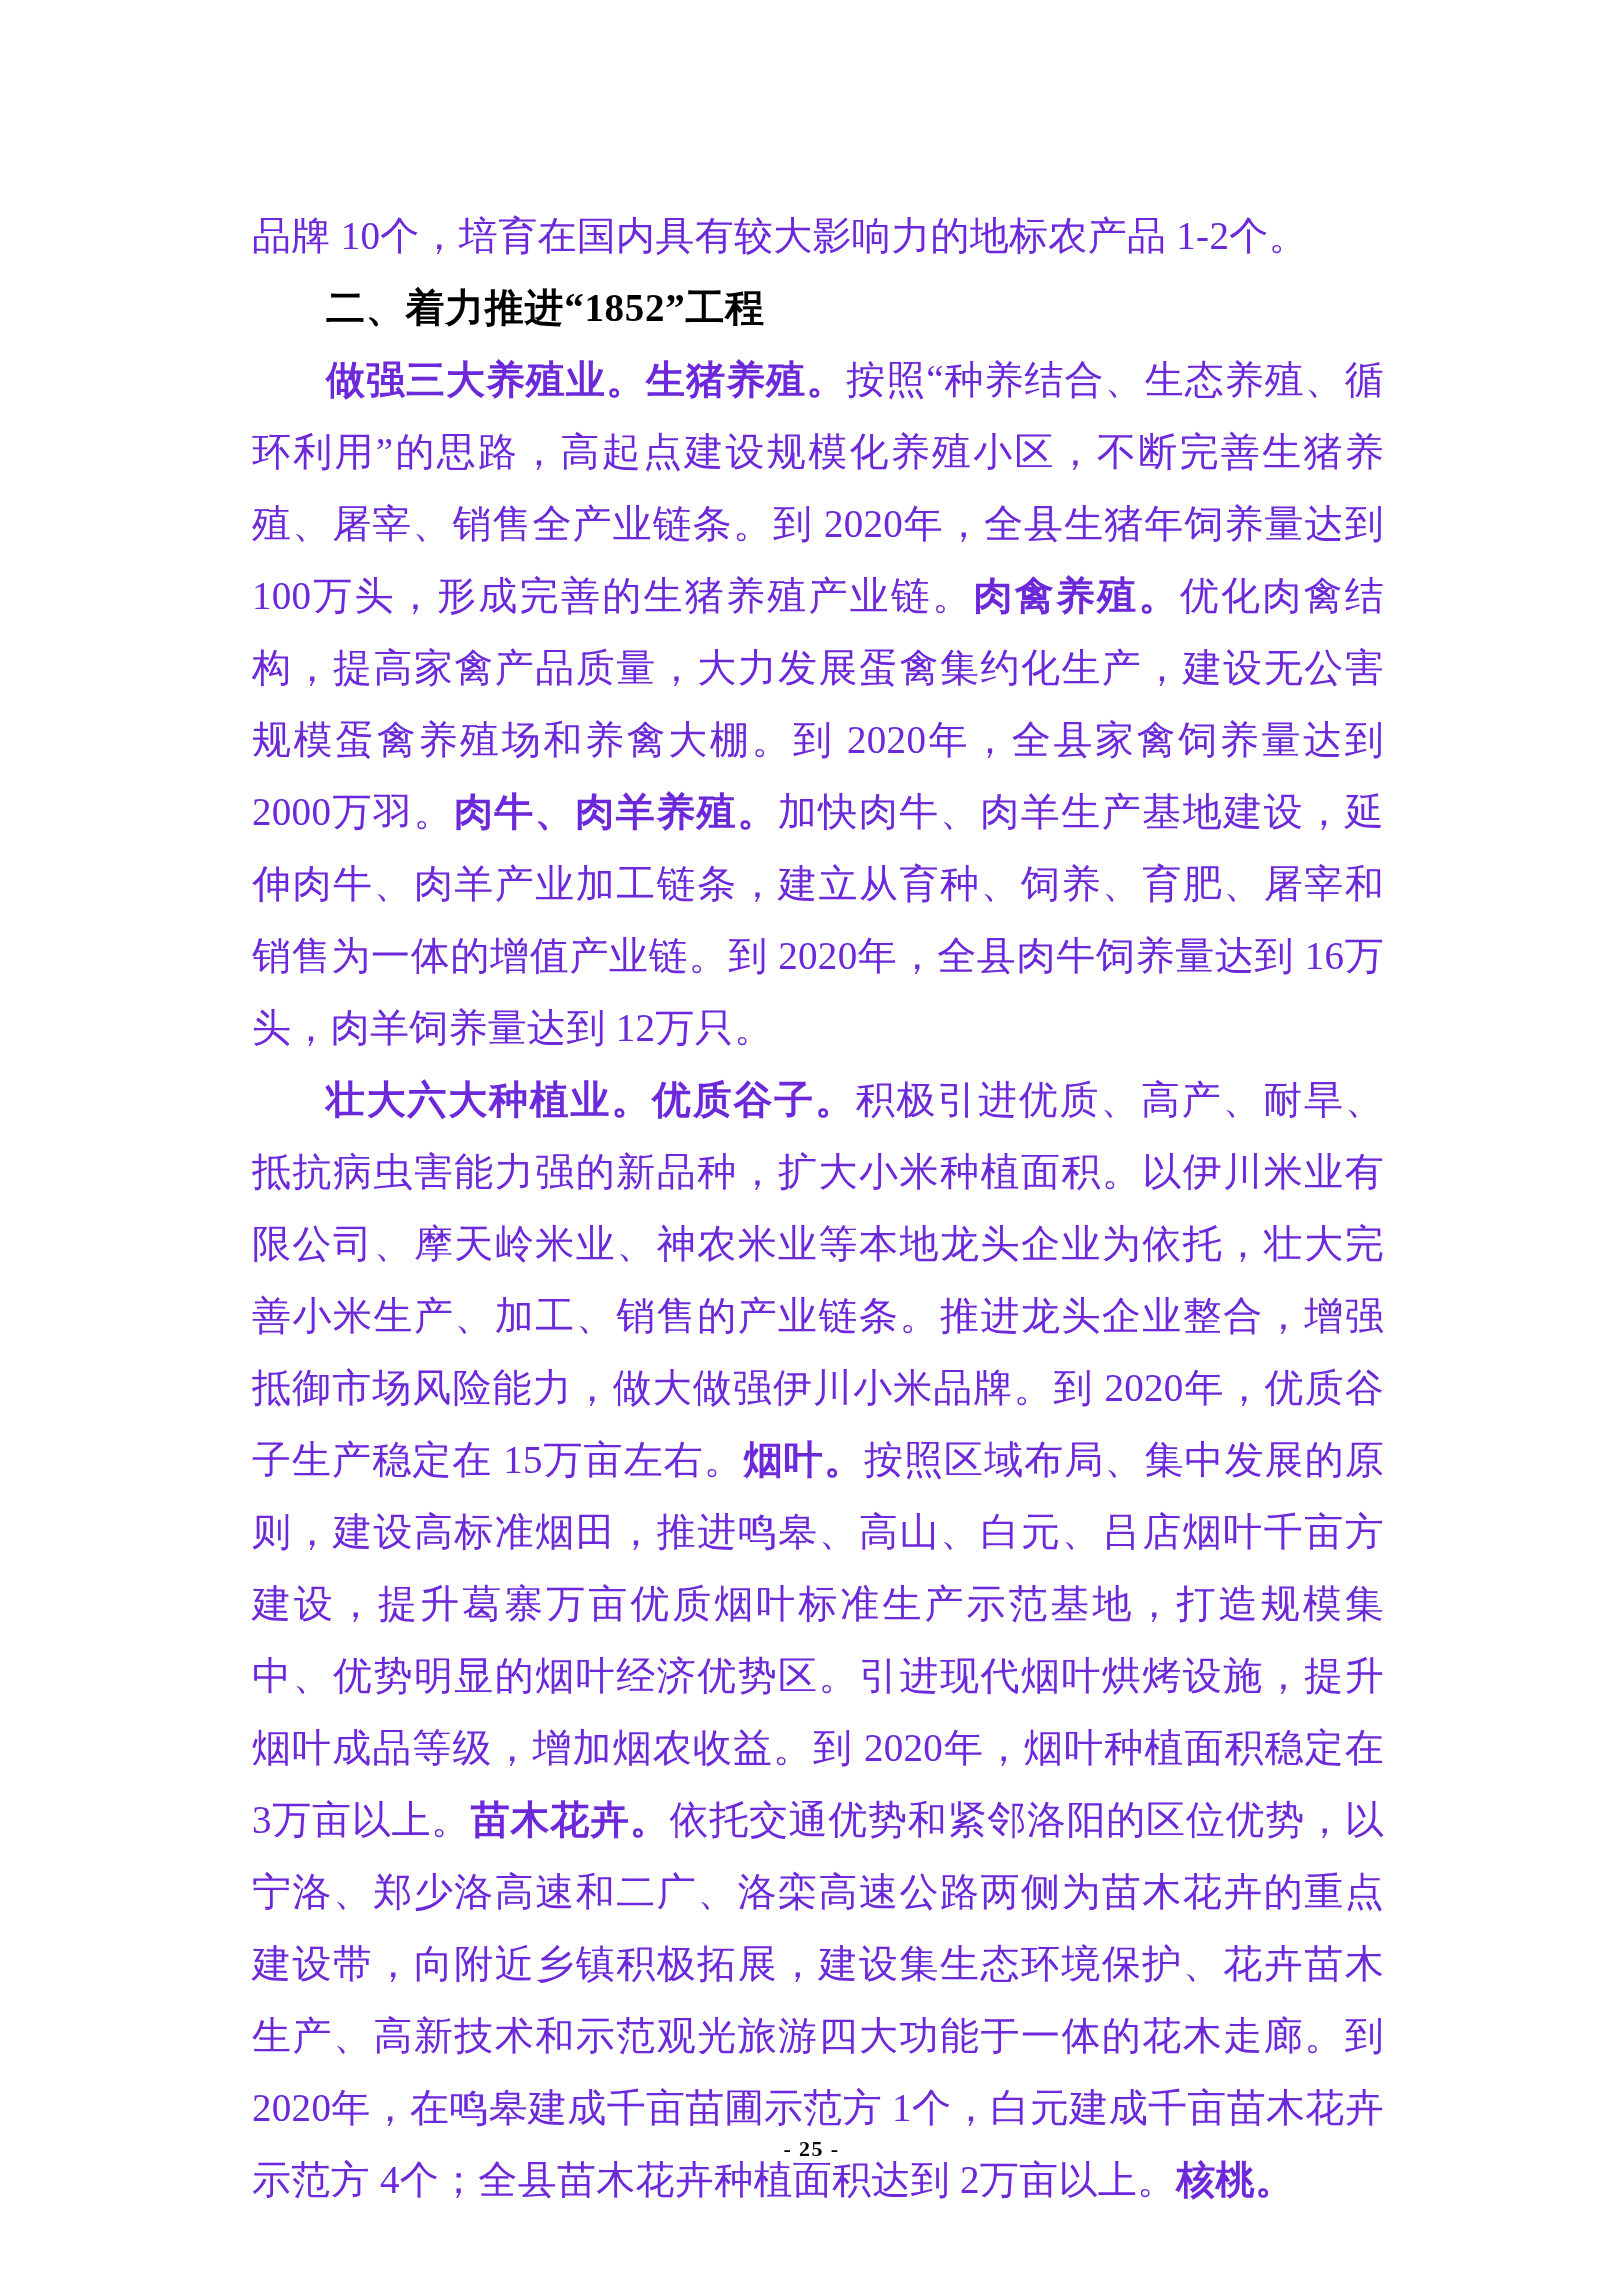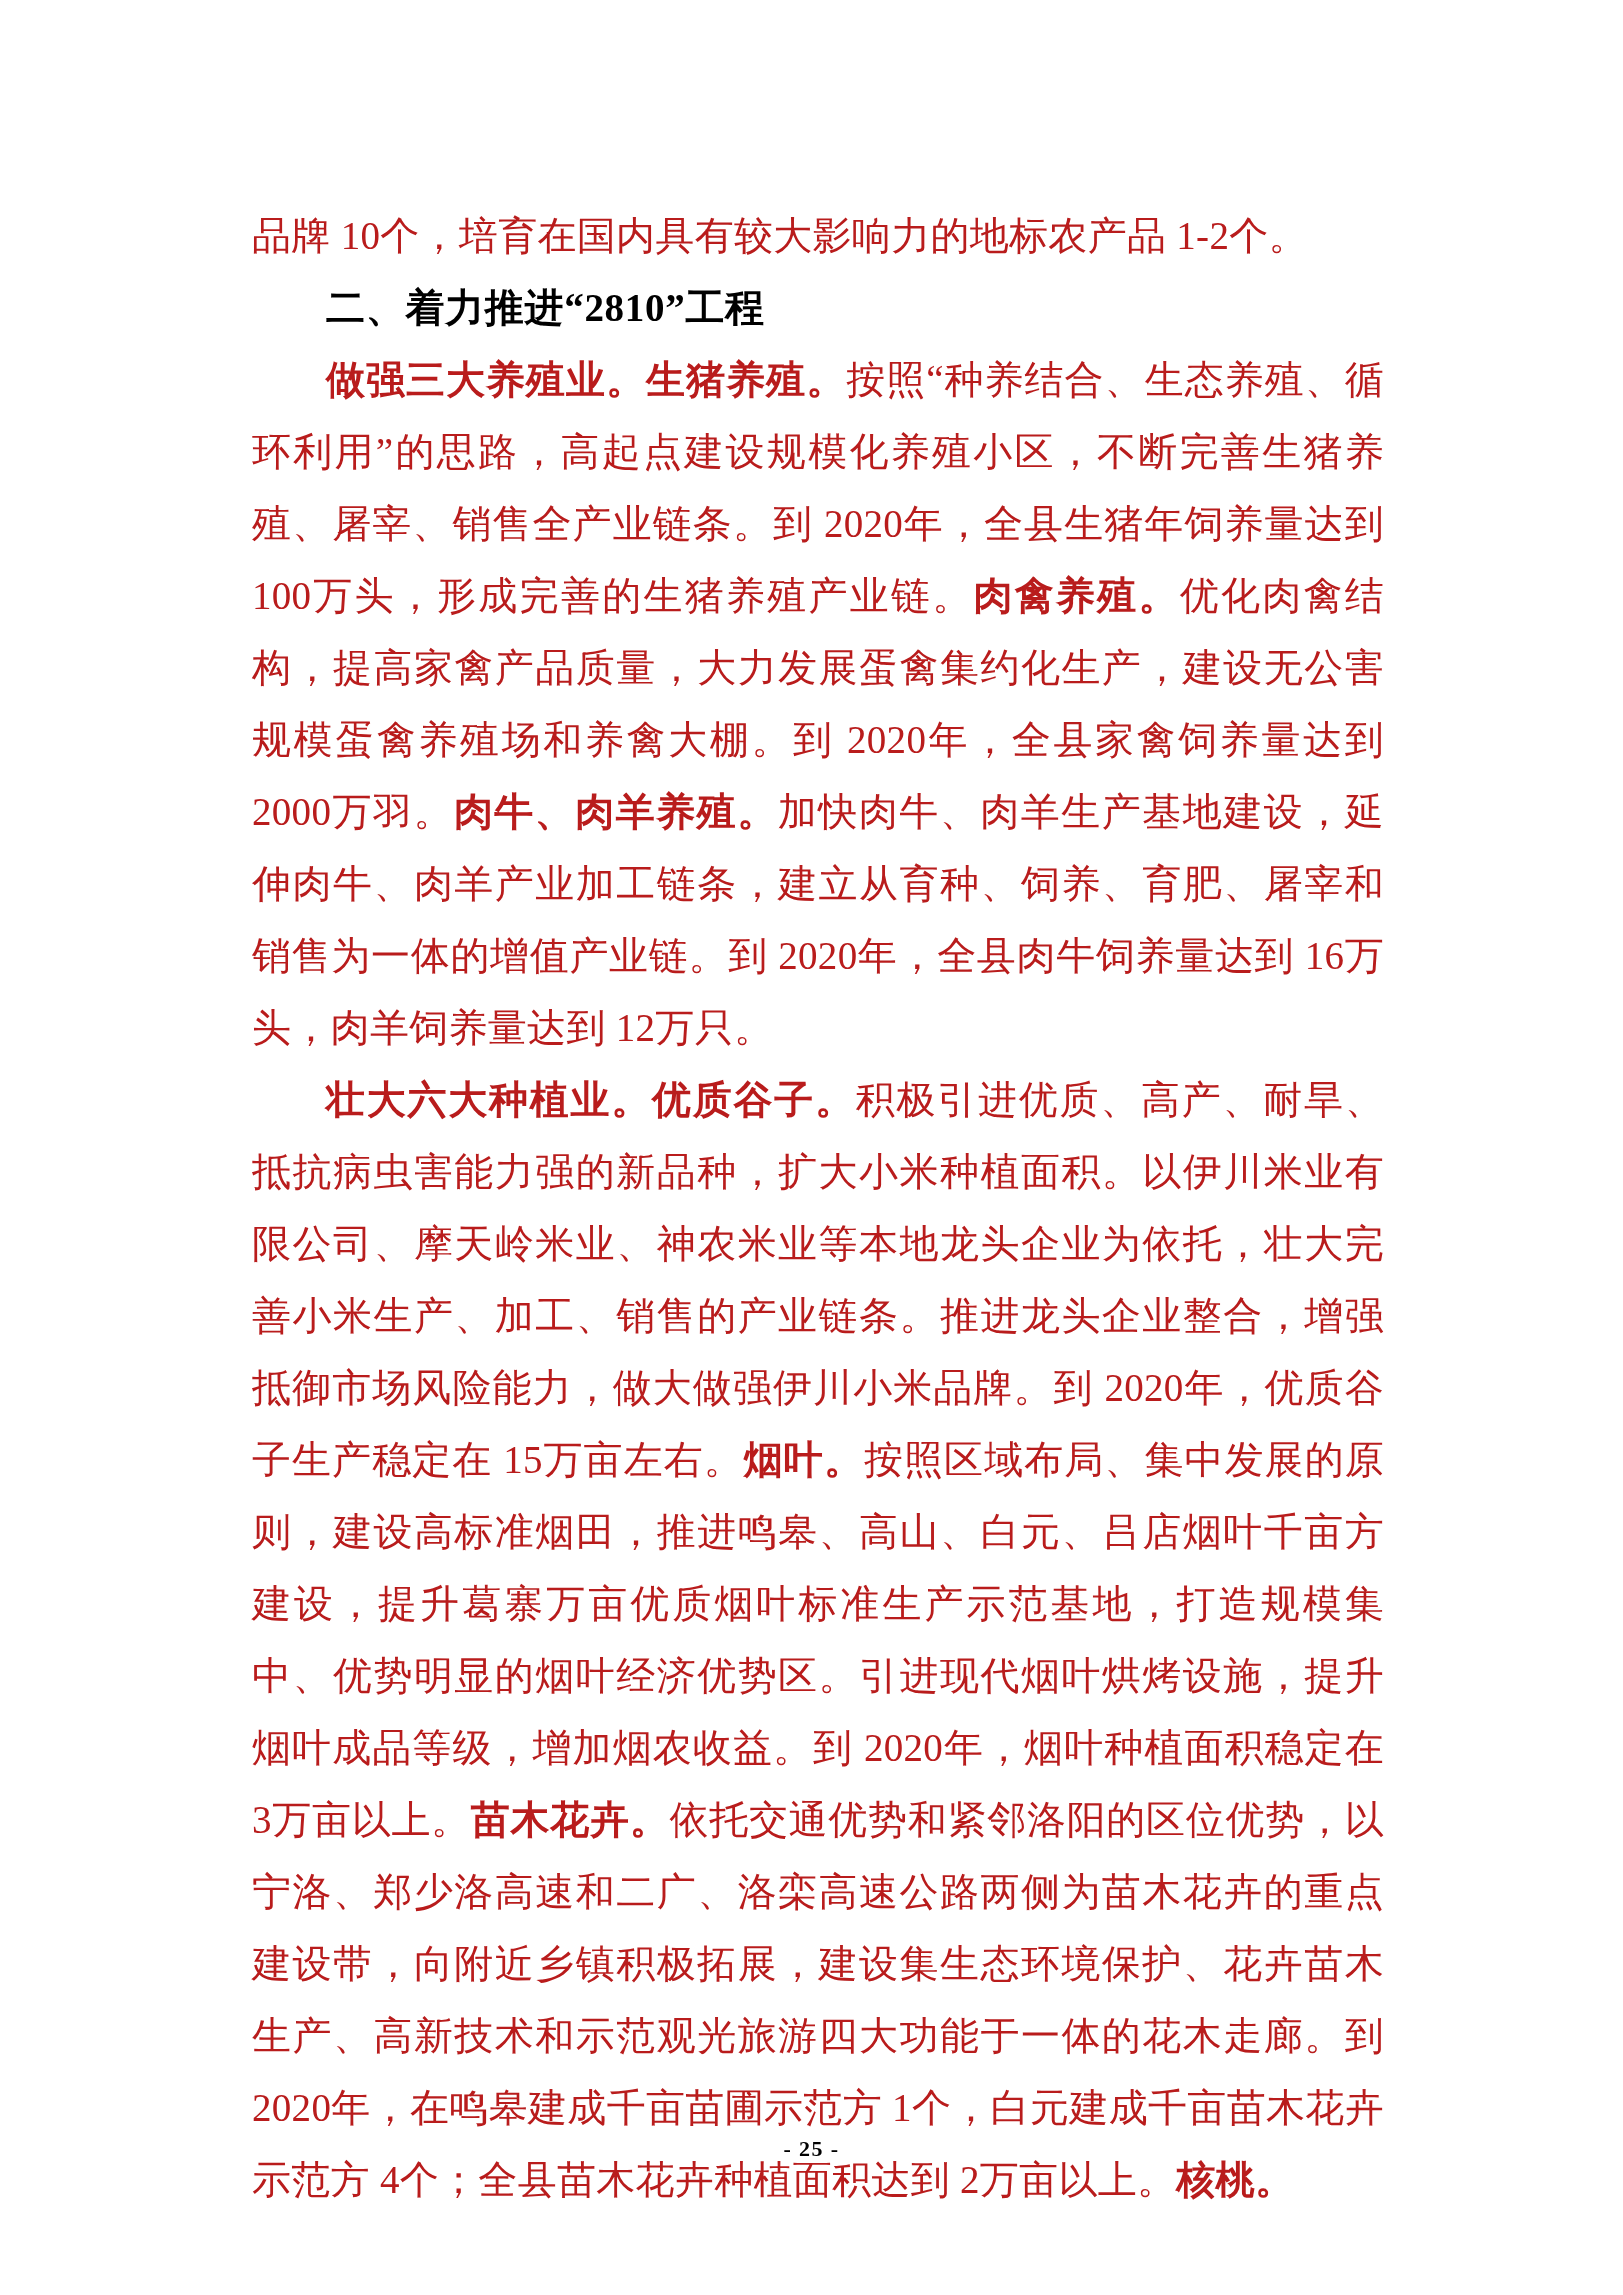--- a/index.html
+++ b/index.html
@@ -23,21 +23,21 @@
     width: 1132px;
   }
   .para {
     margin: 0;
     padding: 0;
     font-size: 39px;
     line-height: 72px;
     text-align: justify;
     text-justify: inter-ideograph;
     letter-spacing: 0.3px;
-    color: #b91c1c;
+    color: #6d28d9;
   }
   .para.indent {
     text-indent: 74px;
     font-family: Liberation Serif, serif;
   }
   .para.no-indent {
     text-indent: 0;
   }
   .heading {
     margin: 0;
@@ -66,21 +66,21 @@
   }
 </style>
 </head>
 <body>
 
 <div class="page">
   <div class="content">
 
     <p class="para no-indent"><span>品牌 10个，培育在国内具有较大影响力的地标农产品 1-2个。</span></p>
 
-    <h2 class="heading"><span>二、着力推进“2810”工程</span></h2>
+    <h2 class="heading"><span>二、着力推进“1852”工程</span></h2>
 
     <p class="para indent"><span class="b">做强三大养殖业。生猪养殖。</span><span>按照“种养结合、生态养殖、循环利用”的思路，高起点建设规模化养殖小区，不断完善生猪养殖、屠宰、销售全产业链条。到 2020年，全县生猪年饲养量达到 100万头，形成完善的生猪养殖产业链。</span><span class="b">肉禽养殖。</span><span>优化肉禽结构，提高家禽产品质量，大力发展蛋禽集约化生产，建设无公害规模蛋禽养殖场和养禽大棚。到 2020年，全县家禽饲养量达到 2000万羽。</span><span class="b">肉牛、肉羊养殖。</span><span>加快肉牛、肉羊生产基地建设，延伸肉牛、肉羊产业加工链条，建立从育种、饲养、育肥、屠宰和销售为一体的增值产业链。到 2020年，全县肉牛饲养量达到 16万头，肉羊饲养量达到 12万只。</span></p>
 
     <p class="para indent"><span class="b">壮大六大种植业。优质谷子。</span><span>积极引进优质、高产、耐旱、抵抗病虫害能力强的新品种，扩大小米种植面积。以伊川米业有限公司、摩天岭米业、神农米业等本地龙头企业为依托，壮大完善小米生产、加工、销售的产业链条。推进龙头企业整合，增强抵御市场风险能力，做大做强伊川小米品牌。到 2020年，优质谷子生产稳定在 15万亩左右。</span><span class="b">烟叶。</span><span>按照区域布局、集中发展的原则，建设高标准烟田，推进鸣皋、高山、白元、吕店烟叶千亩方建设，提升葛寨万亩优质烟叶标准生产示范基地，打造规模集中、优势明显的烟叶经济优势区。引进现代烟叶烘烤设施，提升烟叶成品等级，增加烟农收益。到 2020年，烟叶种植面积稳定在 3万亩以上。</span><span class="b">苗木花卉。</span><span>依托交通优势和紧邻洛阳的区位优势，以宁洛、郑少洛高速和二广、洛栾高速公路两侧为苗木花卉的重点建设带，向附近乡镇积极拓展，建设集生态环境保护、花卉苗木生产、高新技术和示范观光旅游四大功能于一体的花木走廊。到 2020年，在鸣皋建成千亩苗圃示范方 1个，白元建成千亩苗木花卉示范方 4个；全县苗木花卉种植面积达到 2万亩以上。</span><span class="b">核桃。</span></p>
 
   </div>
 
   <div class="footer">
     <span class="page-number">- 25 -</span>
   </div>

